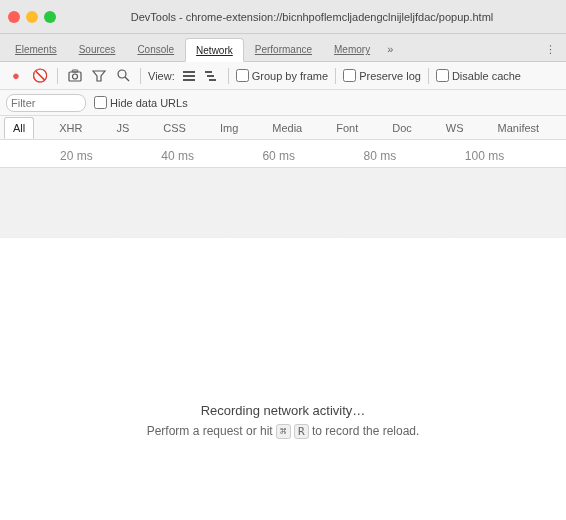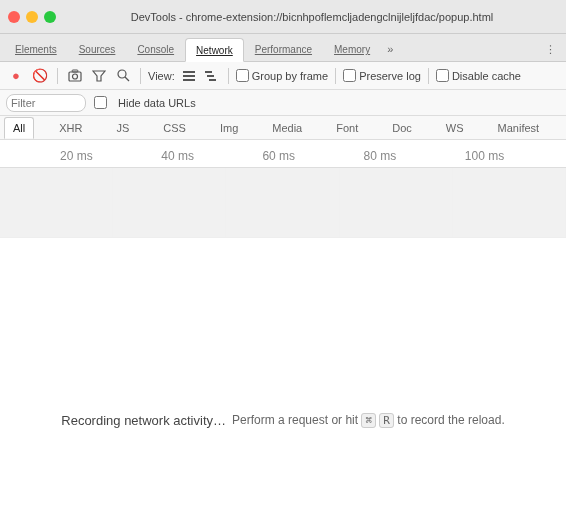--- a/index.html
+++ b/index.html
@@ -170,21 +170,21 @@
       border: 1px solid #ccc;
       border-radius: 8px;
       padding: 0 4px;
       font-size: 11px;
       background: #fff;
       outline: none;
     }
     .hide-data-label {
       display: flex;
       align-items: center;
-      gap: 11px;
+      gap: 3px;
       font-size: 11px;
       color: #444;
       cursor: pointer;
     }
 
     
     .type-tabs {
       height: 24px;
       background: #f8f8f8;
       border-bottom: 1px solid #ddd;
@@ -236,21 +236,21 @@
       flex: 1;
       display: flex;
       flex-direction: column;
       align-items: center;
       justify-content: center;
       height: calc(520px - 22px - 28px - 28px - 26px - 24px - 28px);
       gap: 8px;
     }
     .message-area {
       display: flex;
-      flex-direction: row;
+      flex-direction: column;
       align-items: center;
       gap: 6px;
       color: #555;
     }
     .message-main {
       font-size: 13px;
       color: #444;
     }
     .message-sub {
       font-size: 12px;

